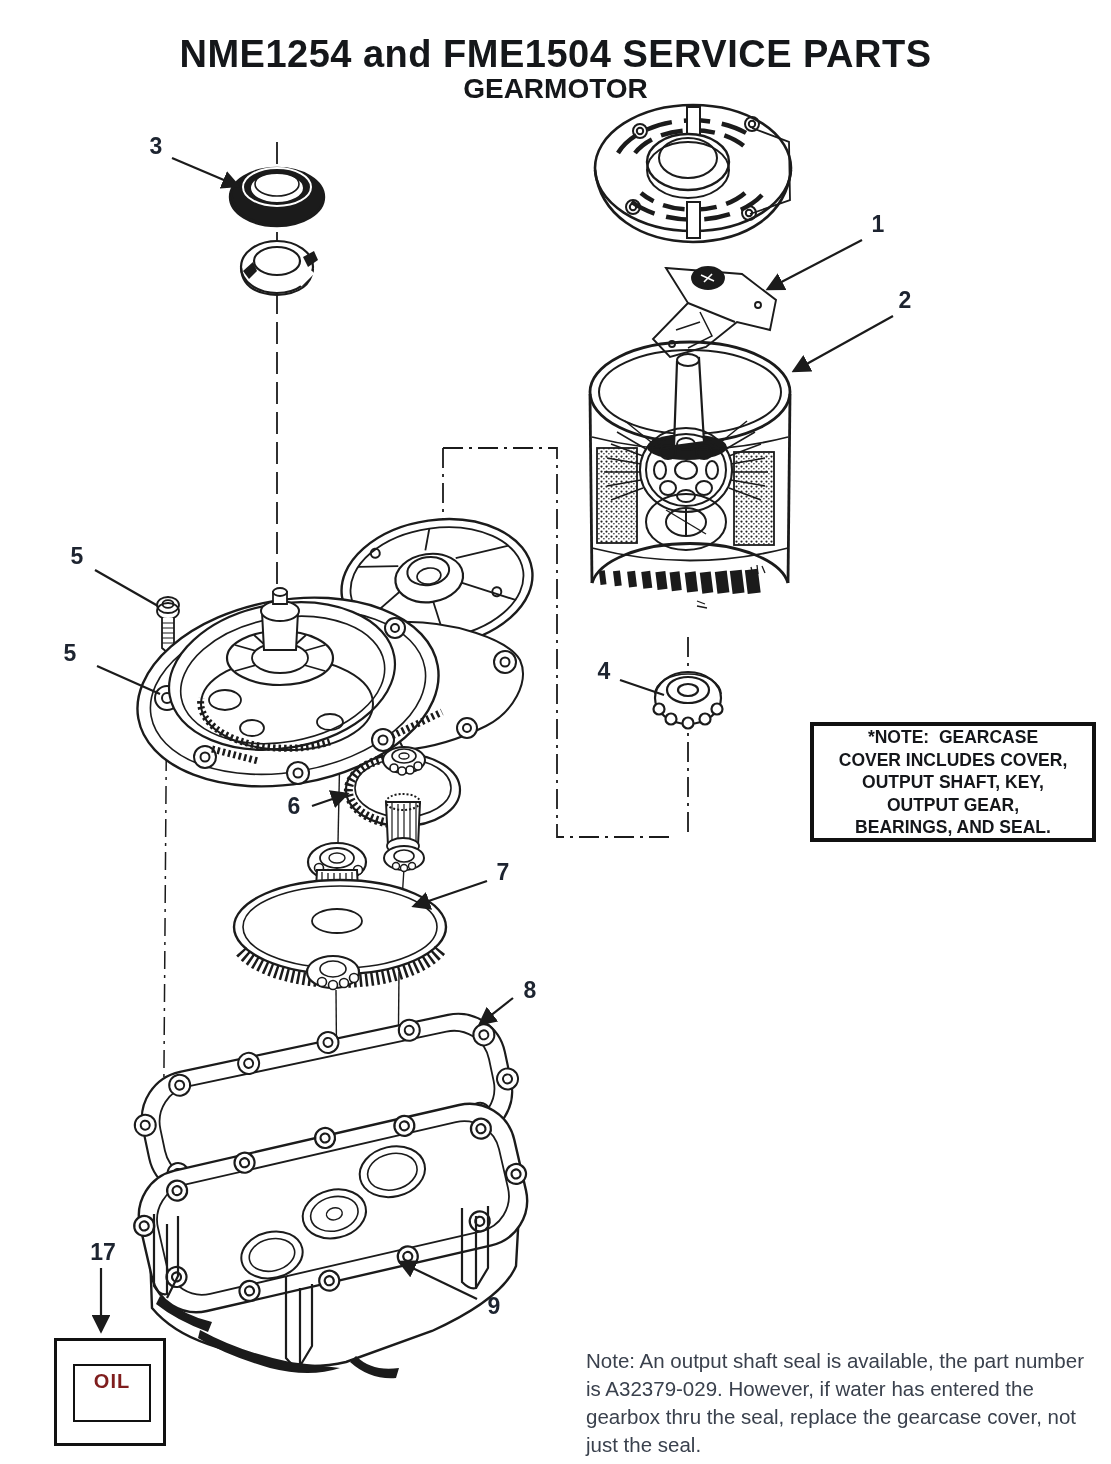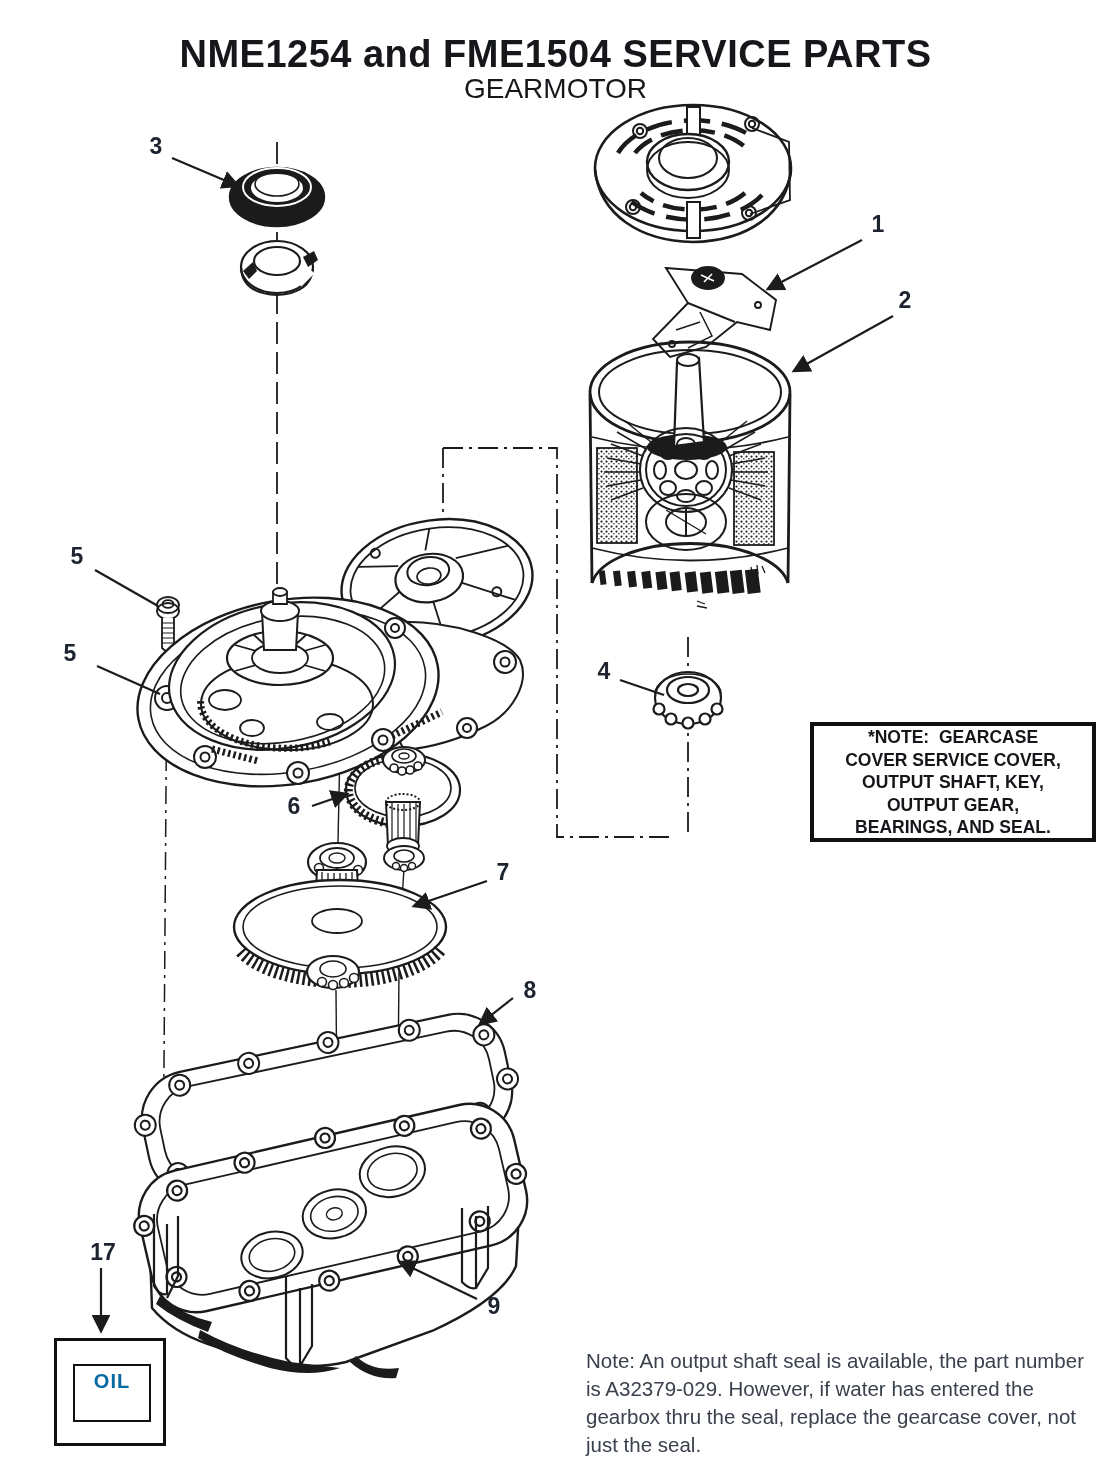--- a/index.html
+++ b/index.html
@@ -1,32 +1,32 @@
 <!DOCTYPE html>
 <html><head>
 <meta charset="utf-8">
 <style>
   html,body{margin:0;padding:0;background:#ffffff;}
   #page{position:relative;width:1111px;height:1464px;background:#ffffff;overflow:hidden;
         font-family:"Liberation Sans", sans-serif;border-radius:19px;}
   #art{position:absolute;left:0;top:0;}
   .hdr{position:absolute;left:0;top:34px;width:1111px;text-align:center;color:#15171a;}
   .hdr .t1{font-size:38px;font-weight:bold;letter-spacing:.5px;line-height:40px;}
-  .hdr .t2{font-size:28px;font-weight:normal;line-height:30px;}
+  .hdr .t2{font-size:28px;font-weight:bold;line-height:30px;}
   .callout{position:absolute;transform:translate(-50%,-50%);font-size:23px;font-weight:bold;
            color:#1d2430;line-height:1;}
   .notebox{position:absolute;left:810px;top:722px;width:278px;height:112px;border:4px solid #111;
            background:#fff;text-align:center;}
   .notebox div{font-size:17.5px;font-weight:bold;color:#14161a;line-height:22.5px;white-space:pre;}
   .footnote{position:absolute;left:586px;top:1347px;width:530px;color:#3a414d;}
   .footnote div{font-size:20.5px;line-height:28px;white-space:nowrap;}
   .oil-outer{position:absolute;left:54px;top:1338px;width:106px;height:102px;border:3px solid #111;background:#fff;}
   .oil-inner{position:absolute;left:73px;top:1364px;width:74px;height:54px;border:2.5px solid #111;background:#fff;
              text-align:center;}
-  .oil-inner span{font-size:20px;font-weight:bold;color:#0369a1;letter-spacing:1px;line-height:30px;}
+  .oil-inner span{font-size:20px;font-weight:bold;color:#7f1d1d;letter-spacing:1px;line-height:30px;}
 </style>
 </head>
 <body>
 
 <div id="page">
 
 <svg id="art" width="1111" height="1464" viewBox="0 0 1111 1464">
   <defs>
     <marker id="ah" viewBox="0 0 10 10" refX="8.5" refY="5" markerWidth="8.5" markerHeight="8.5" orient="auto">
       <path d="M0,0 L10,5 L0,10 z" fill="#1b1b1b"></path>
@@ -424,21 +424,21 @@
 <div class="callout" style="left:77px;top:556px;">5</div>
 <div class="callout" style="left:294px;top:806px;">6</div>
 <div class="callout" style="left:503px;top:872px;">7</div>
 <div class="callout" style="left:530px;top:990px;">8</div>
 <div class="callout" style="left:494px;top:1306px;">9</div>
 <div class="callout" style="left:103px;top:1252px;">17</div>
 <div class="callout" style="left:70px;top:653px;">5</div>
 
 <div class="notebox">
   <div>*NOTE:  GEARCASE</div>
-  <div>COVER SERVICE COVER,</div>
+  <div>COVER INCLUDES COVER,</div>
   <div>OUTPUT SHAFT, KEY,</div>
   <div>OUTPUT GEAR,</div>
   <div>BEARINGS, AND SEAL.</div>
 </div>
 
 <div class="oil-outer"></div>
 <div class="oil-inner">
   <span>OIL</span>
 </div>
 

